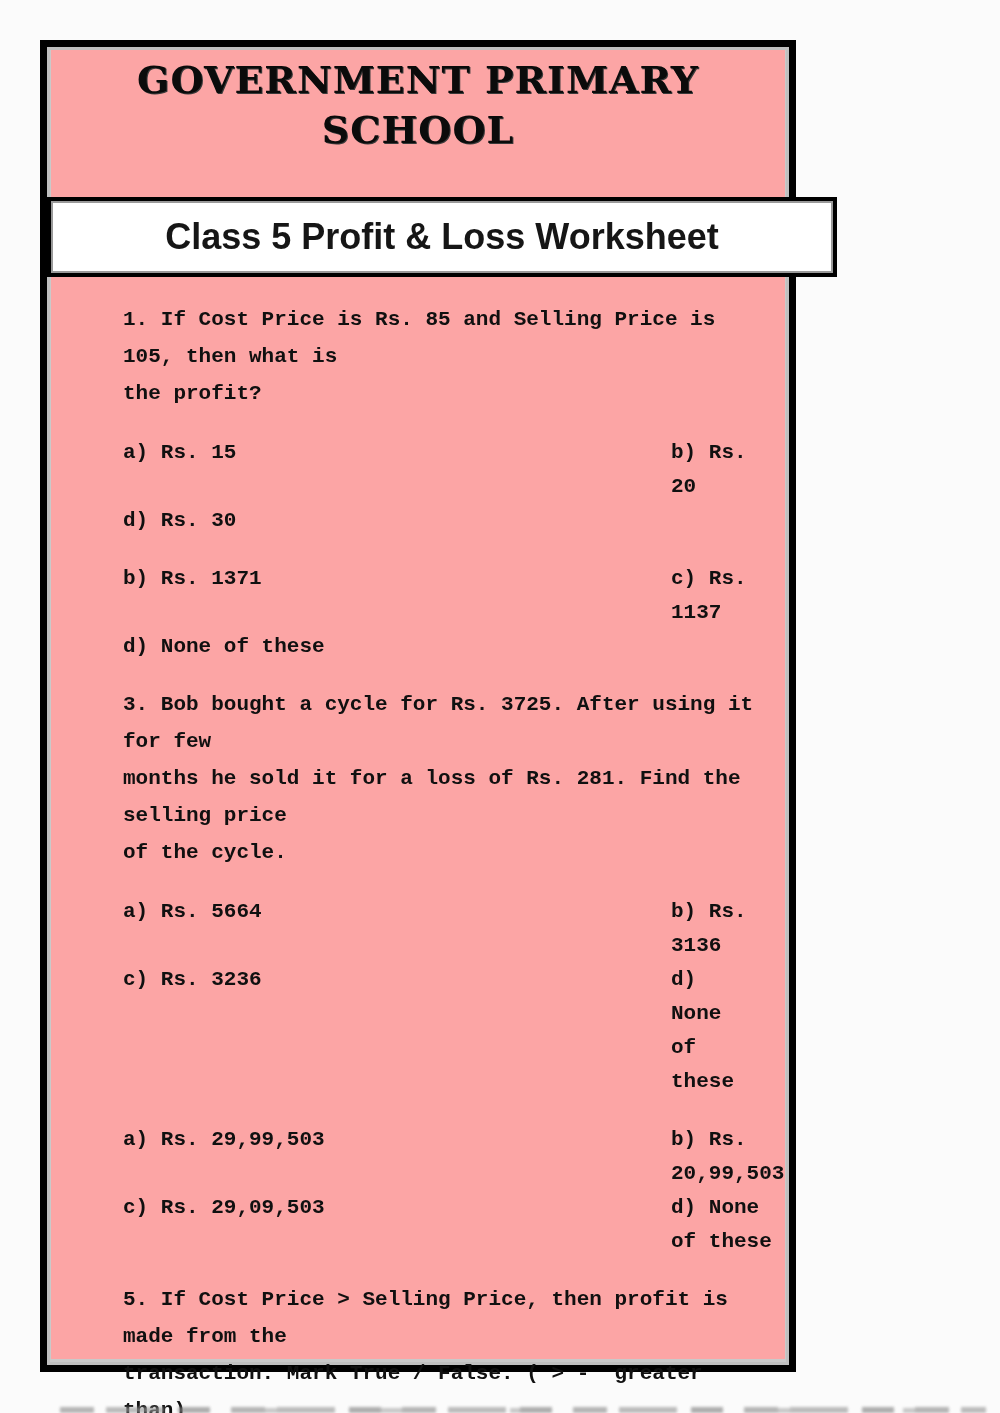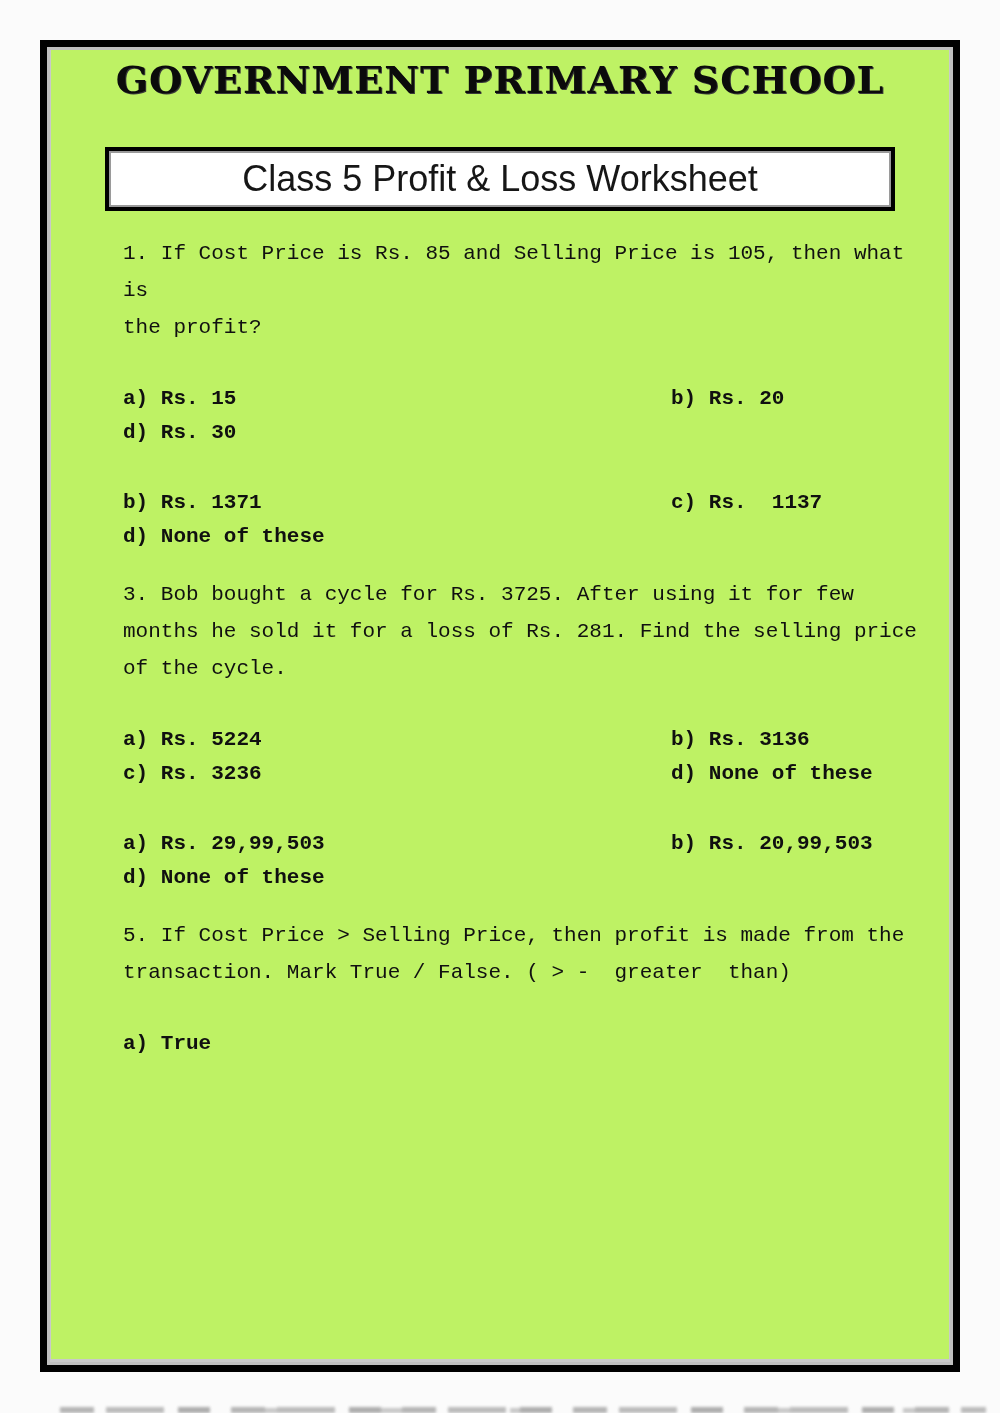--- a/index.html
+++ b/index.html
@@ -7,22 +7,22 @@
   body {
     width: 1000px; height: 1413px;
     position: relative;
     font-family: "Liberation Mono", monospace;
     color: var(--ink, #101010);
     overflow: hidden;
   }
   .frame {
     position: absolute;
     left: 40px; top: 40px;
-    width: 920px; height: 1332px;
-    background: #bef264;
+    width: 756px; height: 1332px;
+    background: #fca5a5;
     border: 7px solid var(--border, #000000);
     box-shadow: inset 0 0 0 3px #bfbfbf, inset 0 -2px 0 4px #c9c9c9;
   }
   .header {
     margin-top: 8px;
     text-align: center;
     font-family: "DejaVu Serif", serif;
     font-weight: 700;
     color: #0b0b0b;
   }
@@ -39,42 +39,42 @@
     text-shadow: 1px 1px 0 #3a3a3a;
   }
   .title-box {
     width: 790px;
     margin: 42px auto 0 auto;
     border: 4px solid #000000;
     background: #ffffff;
   }
   .title-inner {
     border: 2px solid #9a9a9a;
-    padding: 3px 4px;
+    padding: 11px 4px;
     text-align: center;
     font-family: "Liberation Sans", sans-serif;
-    font-weight: 400;
+    font-weight: 700;
     font-size: 36px;
     line-height: 46px;
     color: #161616;
   }
   .questions {
     margin-top: 24px;
     padding: 0 30px 0 76px;
   }
   .question { margin-bottom: 22px; }
   .q-text {
-    font-weight: 400;
+    font-weight: 700;
     font-size: 21px;
     line-height: 37px;
     white-space: pre-wrap;
     letter-spacing: 0;
   }
   .options {
-    margin-top: 36px;
+    margin-top: 24px;
     display: grid;
     grid-template-columns: 548px 1fr;
   }
   .option {
     font-weight: 700;
     font-size: 21px;
     line-height: 34px;
     white-space: pre-wrap;
   }
   
@@ -126,31 +126,32 @@
           <span class="option">c) Rs.  1137</span>
           <span class="option">d) None of these</span>
         </div>
   </div>
 
   <div class="question">
     <div class="q-text">3. Bob bought a cycle for Rs. 3725. After using it for few
 months he sold it for a loss of Rs. 281. Find the selling price
 of the cycle.</div>
     <div class="options">
-          <span class="option">a) Rs. 5224</span>
+          <span class="option">a) Rs. 5664</span>
           <span class="option">b) Rs. 3136</span>
           <span class="option">c) Rs. 3236</span>
           <span class="option">d) None of these</span>
         </div>
   </div>
 
   <div class="question">
     <div class="options">
           <span class="option">a) Rs. 29,99,503</span>
           <span class="option">b) Rs. 20,99,503</span>
+          <span class="option">c) Rs. 29,09,503</span>
           <span class="option">d) None of these</span>
         </div>
   </div>
 
   <div class="question">
     <div class="q-text">5. If Cost Price &gt; Selling Price, then profit is made from the
 transaction. Mark True / False. ( &gt; -  greater  than)</div>
     <div class="options">
           <span class="option">a) True</span>
         </div>

